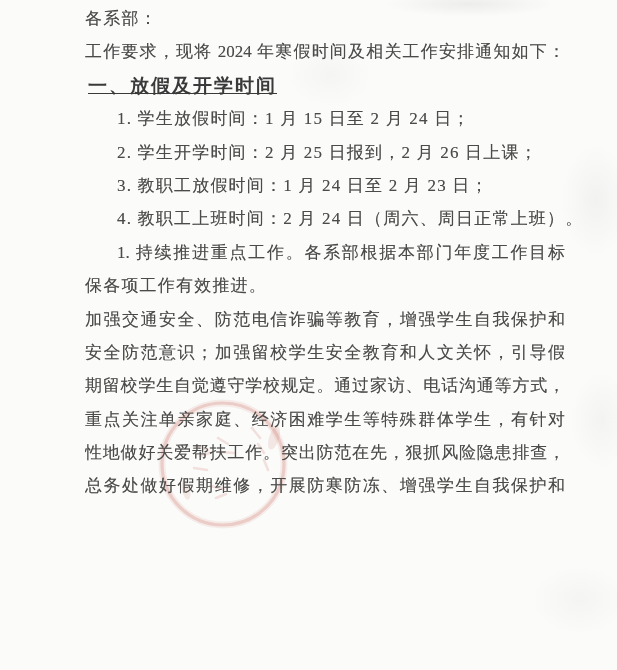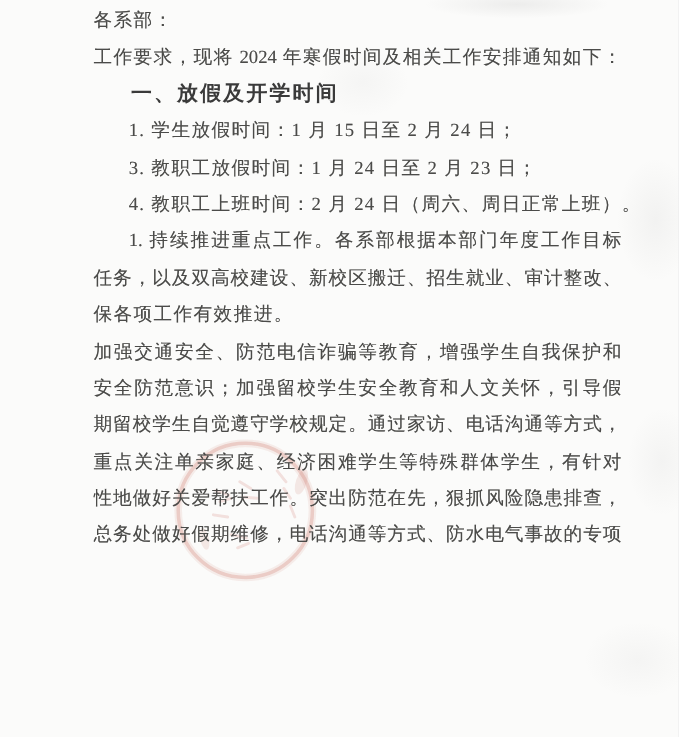--- a/index.html
+++ b/index.html
@@ -44,22 +44,23 @@
     letter-spacing: 0;
     overflow: hidden;
   }
   .line.indent { text-indent: 32px; }
   .line.heading {
     font-family: "Liberation Sans", sans-serif;
     font-weight: bold;
     font-size: 19px;
     color: #3a3a3a;
     letter-spacing: 2px;
-    margin-left: 34px;
+    margin-left: 3px;
     text-shadow: none;
+    text-decoration: underline;
   }
   .seal {
     position: absolute;
     left: 156px;
     top: 394px;
     width: 136px;
     height: 142px;
     pointer-events: none;
     filter: blur(0.5px);
     opacity: 0.85;
@@ -86,26 +87,26 @@
         <ellipse cx="30" cy="96" rx="4" ry="10" transform="rotate(-12 30 96)"></ellipse>
       </g>
     </svg>
   </div>
 
   <div class="content" id="doc-content">
       <div class="line">各系部：</div>
       <div class="line fill">工作要求，现将 2024 年寒假时间及相关工作安排通知如下：</div>
       <div class="line heading">一、放假及开学时间</div>
       <div class="line indent">1. 学生放假时间：1 月 15 日至 2 月 24 日；</div>
+      <div class="line indent">2. 学生开学时间：2 月 25 日报到，2 月 26 日上课；</div>
       <div class="line indent">3. 教职工放假时间：1 月 24 日至 2 月 23 日；</div>
       <div class="line indent">4. 教职工上班时间：2 月 24 日（周六、周日正常上班）。</div>
       <div class="line indent fill">1. 持续推进重点工作。各系部根据本部门年度工作目标</div>
-      <div class="line fill">任务，以及双高校建设、新校区搬迁、招生就业、审计整改、</div>
       <div class="line">保各项工作有效推进。</div>
       <div class="line fill">加强交通安全、防范电信诈骗等教育，增强学生自我保护和</div>
       <div class="line fill">安全防范意识；加强留校学生安全教育和人文关怀，引导假</div>
       <div class="line fill">期留校学生自觉遵守学校规定。通过家访、电话沟通等方式，</div>
       <div class="line fill">重点关注单亲家庭、经济困难学生等特殊群体学生，有针对</div>
       <div class="line fill">性地做好关爱帮扶工作。突出防范在先，狠抓风险隐患排查，</div>
-      <div class="line fill">总务处做好假期维修，电话沟通等方式、防水电气事故的专项</div>
+      <div class="line fill">总务处做好假期维修，开展防寒防冻、增强学生自我保护和</div>
     </div>
 
 </div>
 
 </body></html>

